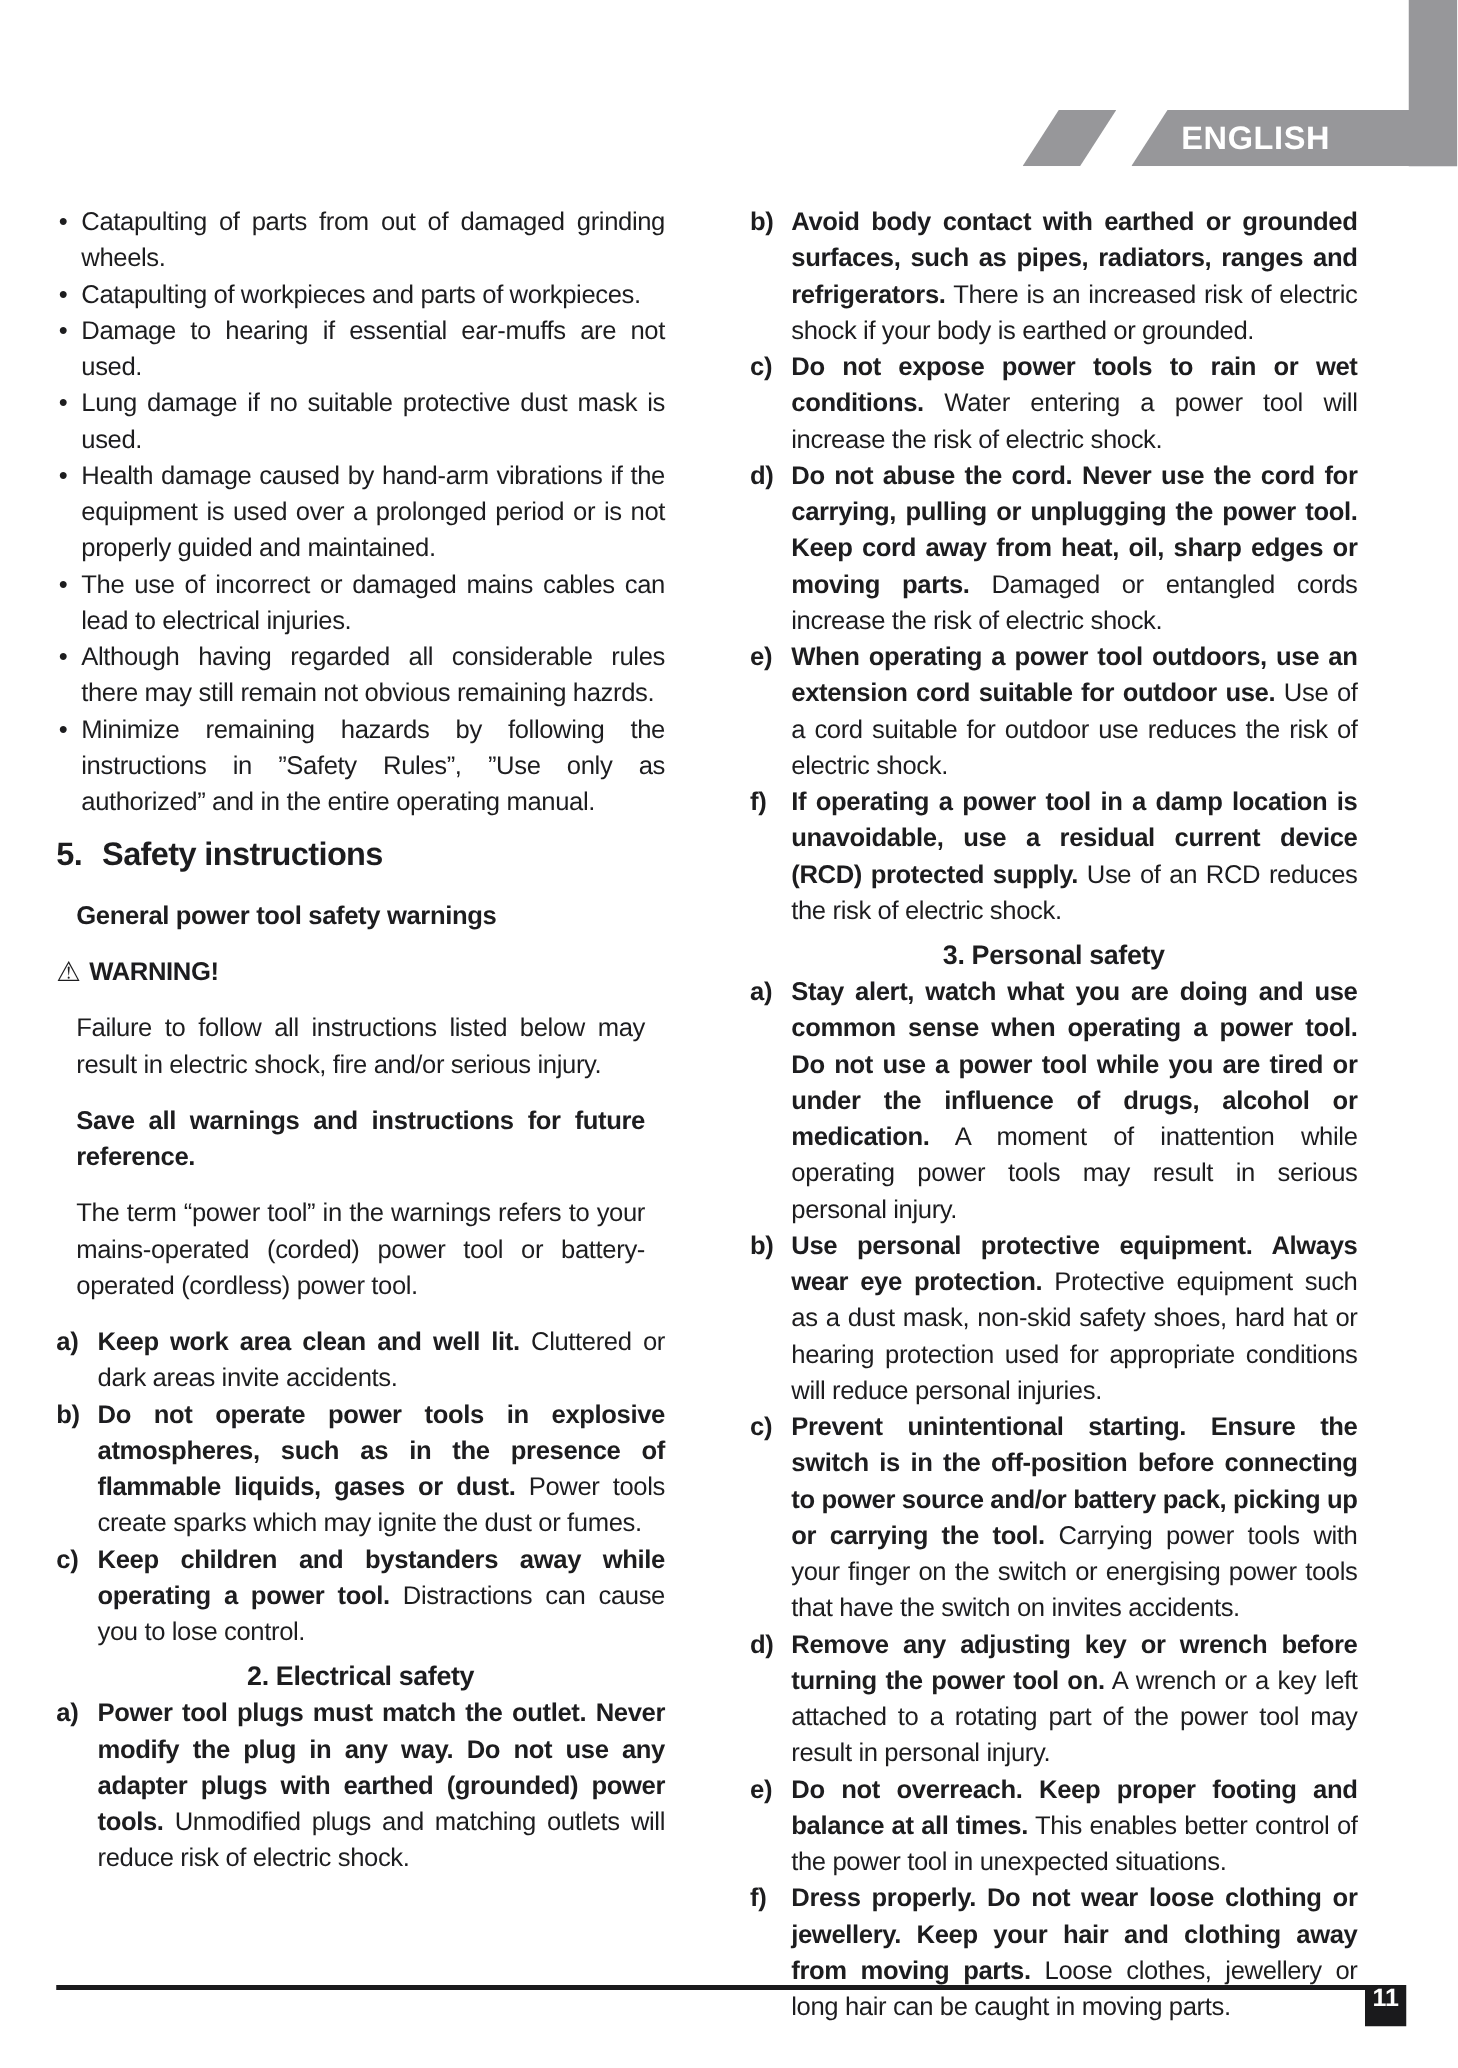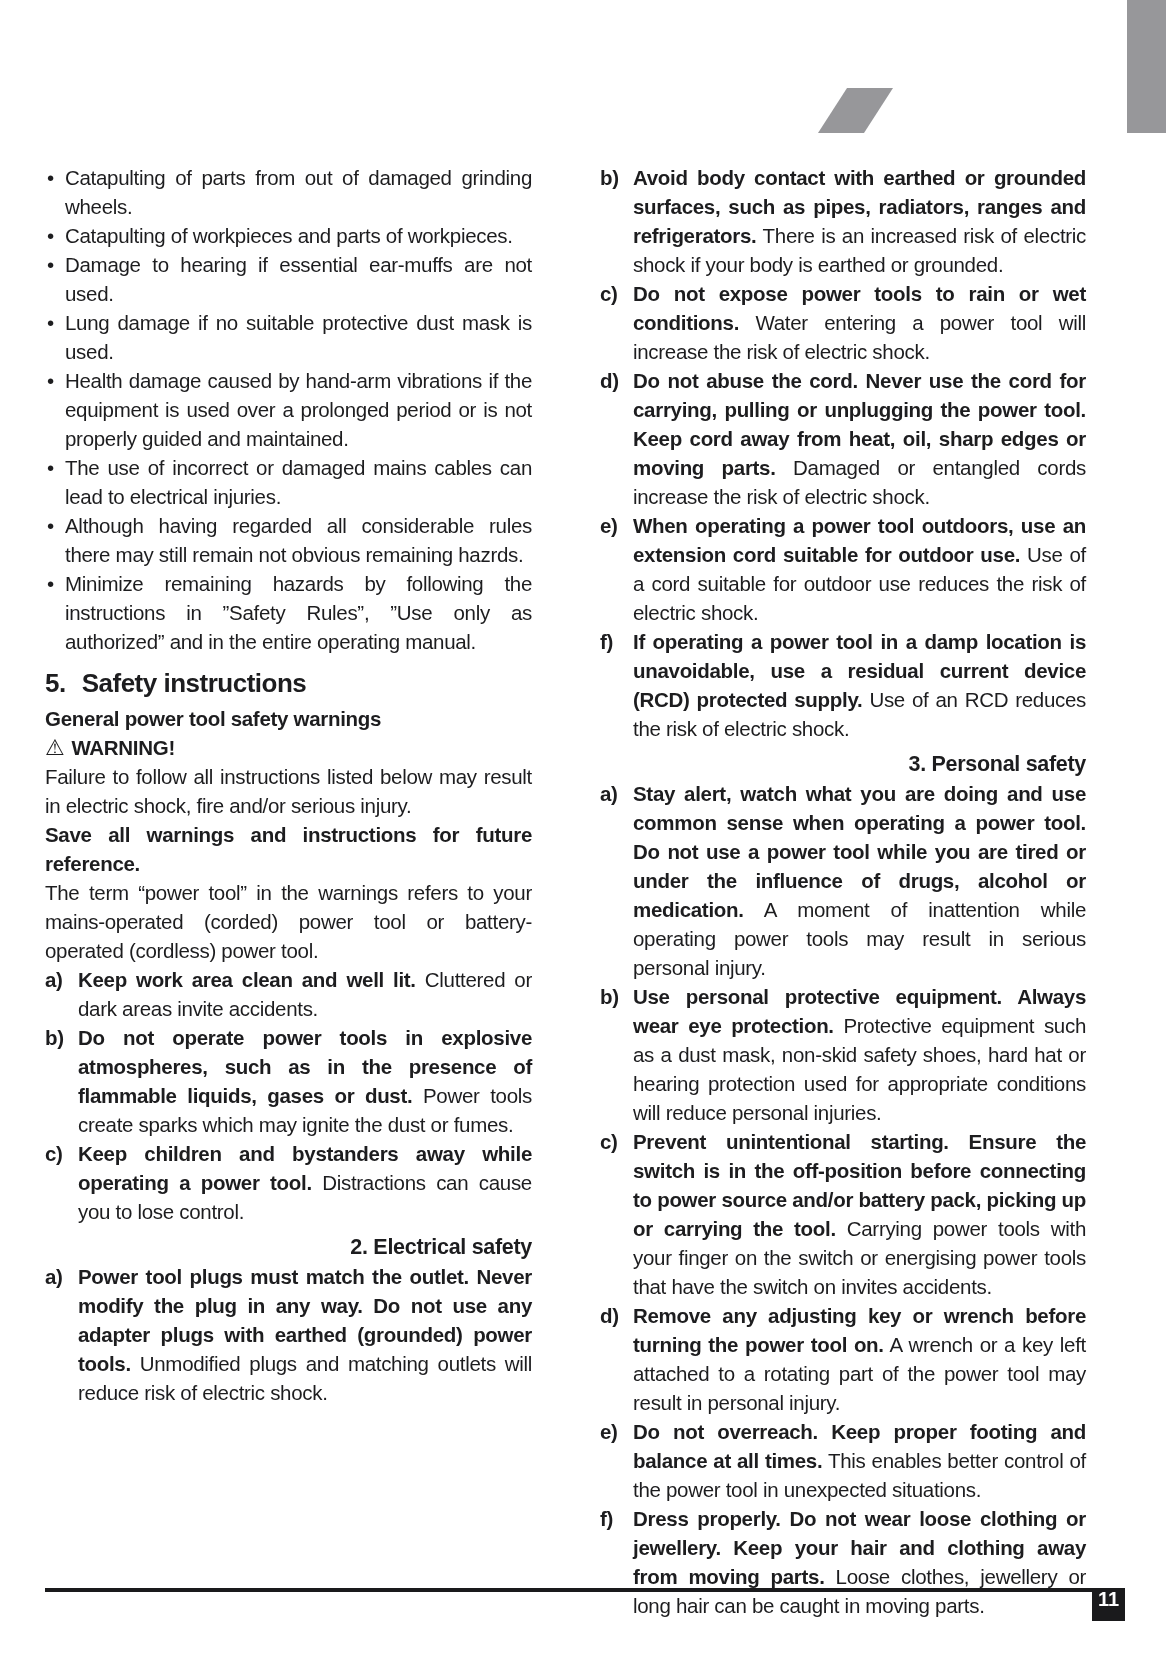--- a/index.html
+++ b/index.html
@@ -36,35 +36,35 @@
   }
   
   .col{
     position:absolute;top:163px;
     font-size:20.5px;line-height:29px;letter-spacing:-0.3px;
     text-align:justify;
   }
   .col-left{left:45px;width:487px;}
   .col-right{left:600px;width:486px;}
   .b{font-weight:bold;}
-  p{margin:0;}
+  p{margin:16px;}
   
   .bullet{display:flex;}
   .bullet .mark{flex:none;width:18px;padding-left:2px;text-align:left;}
   .bullet .txt{flex:1;text-align:justify;}
   
   .h-main{
     font-size:26px;font-weight:bold;letter-spacing:-0.5px;
     line-height:38px;margin:8px 0 2px 0;text-align:left;
   }
   .h-main .num{margin-right:16px;}
   .subhead{font-weight:bold;text-align:left;}
   .warnline{display:flex;align-items:center;font-weight:bold;text-align:left;}
   .warnline .w-icon{font-weight:normal;font-size:22px;margin-right:7px;line-height:29px;}
-  .sec-head{font-weight:bold;font-size:21.5px;margin-top:7px;text-align:right;}
+  .sec-head{font-weight:bold;font-size:21.5px;margin-top:7px;text-align:center;}
   
   .item{display:flex;}
   .item .lbl{flex:none;width:33px;font-weight:bold;}
   .item .txt{flex:1;text-align:justify;}
   
   .footer-rule{
     position:absolute;left:45px;top:1588px;
     width:1047px;height:4px;background:#1a1a1c;
   }
   .page-badge{
@@ -74,20 +74,23 @@
     display:flex;align-items:flex-start;justify-content:center;
   }
 </style>
 </head>
 <body>
 
 <div class="page">
 
   <div class="corner-bar"></div>
   <div class="banner-para"></div>
+  <div class="banner-main">
+    <span class="banner-label">ENGLISH</span>
+  </div>
 
   <div class="col col-left">
 
     <div class="bullet">
         <span class="mark">•</span>
         <div class="txt">Catapulting of parts from out of damaged grinding wheels.</div>
       </div>
     <div class="bullet">
         <span class="mark">•</span>
         <div class="txt">Catapulting of workpieces and parts of workpieces.</div>

